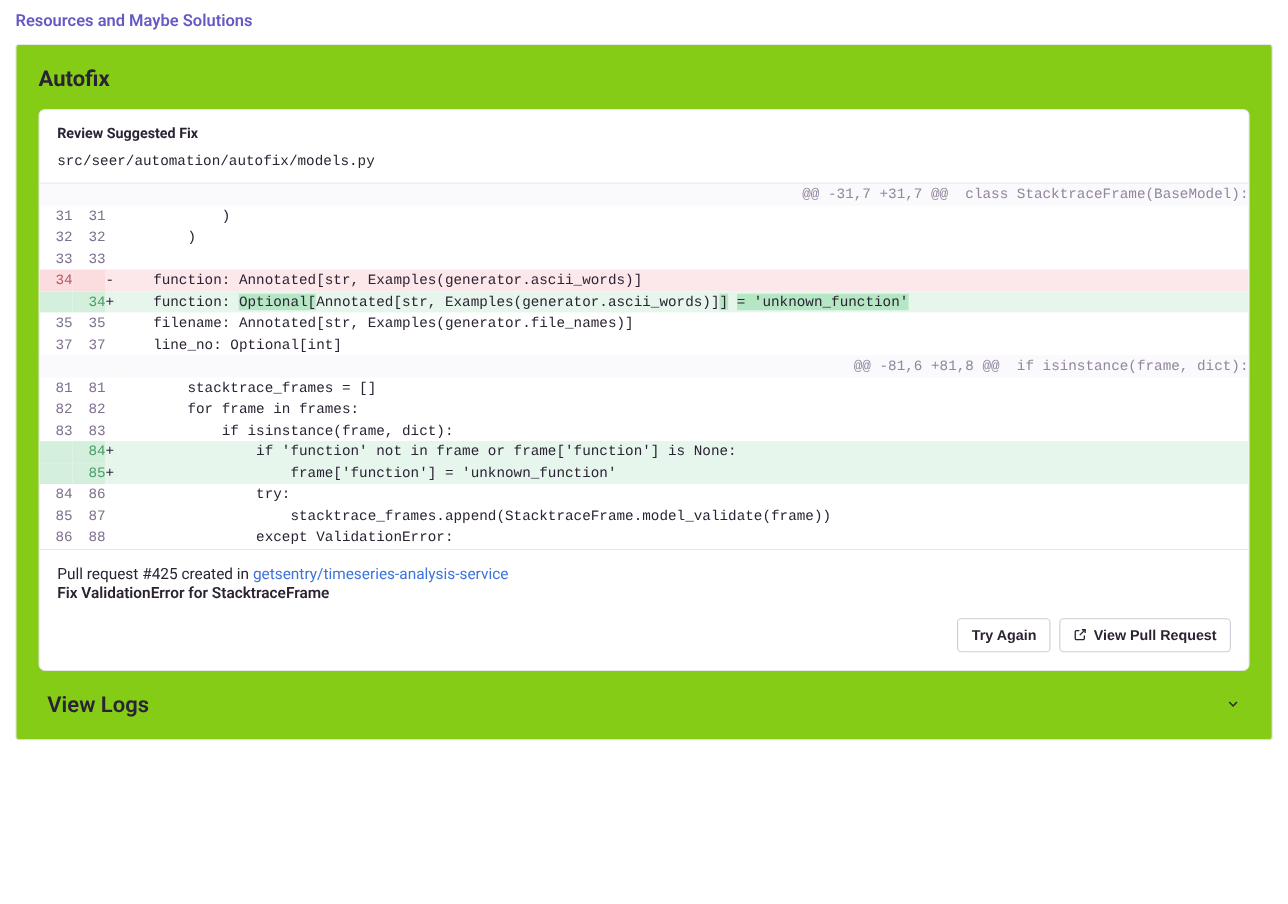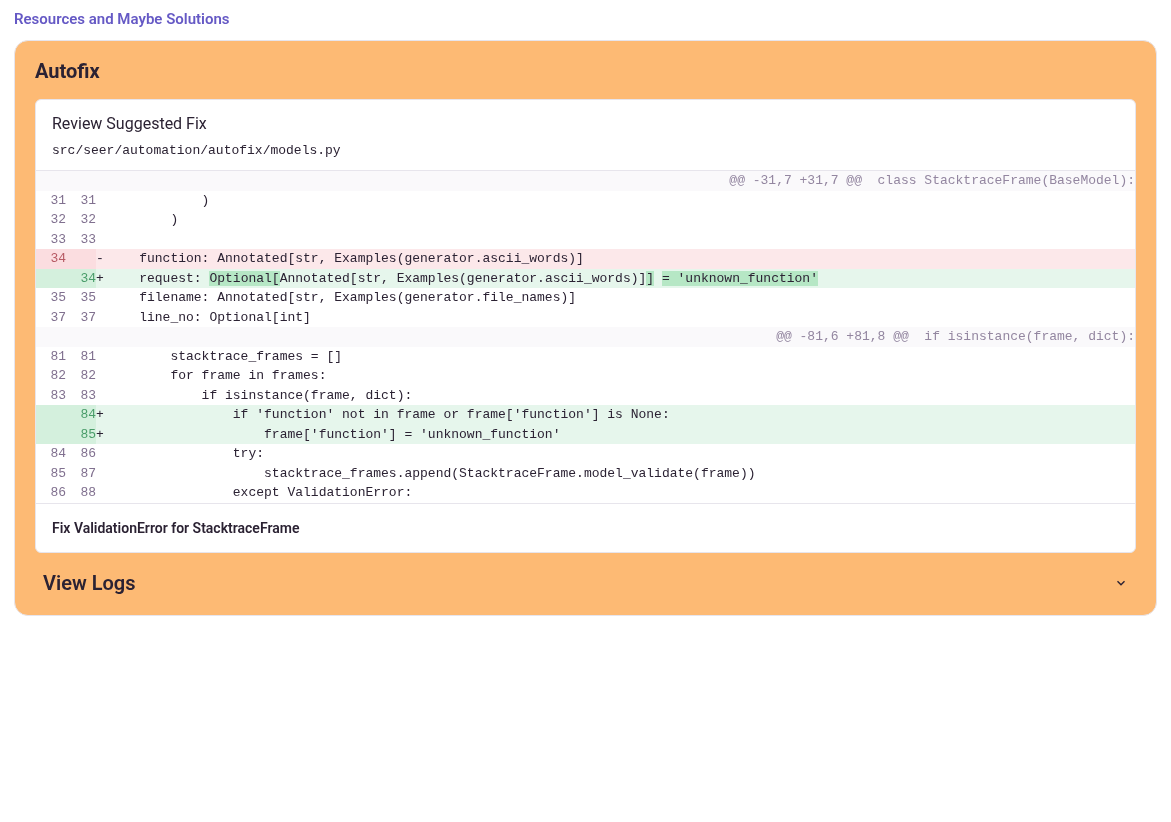--- a/index.html
+++ b/index.html
@@ -11,42 +11,42 @@
     padding: 10px 14px;
   }
   .section-heading {
     color: #6559c5;
     font-size: 15px;
     font-weight: 600;
     margin-bottom: 12px;
   }
   .panel {
     border: 1px solid #e7e5ec;
-    border-radius: 14px;
-    background: #fdba74;
+    border-radius: 3px;
+    background: #84cc16;
     padding: 18px 20px 16px 20px;
   }
   .panel-title {
     font-size: 20px;
     font-weight: 700;
     color: #2b2233;
     margin-bottom: 16px;
   }
   .card {
     background: #ffffff;
     border: 1px solid #e7e5ec;
     border-radius: 6px;
     overflow: hidden;
   }
   .card-head {
     padding: 14px 16px 12px 16px;
   }
   .card-subtitle {
-    font-size: 16px;
-    font-weight: 400;
+    font-size: 13px;
+    font-weight: 700;
     color: #2b2233;
     margin-bottom: 10px;
   }
   .file-path {
     font-family: Liberation Mono, monospace;
     font-size: 13px;
     color: #2b2233;
   }
   .diff-table {
     width: 100%;
@@ -161,21 +161,21 @@
           <tr class="del-row">
             <td class="num-cell">34</td>
             <td class="num-cell blank"></td>
             <td class="sign-cell">-</td>
             <td class="content-cell">    function: Annotated[str, Examples(generator.ascii_words)]</td>
           </tr>
           <tr class="add-row">
             <td class="num-cell blank"></td>
             <td class="num-cell">34</td>
             <td class="sign-cell">+</td>
-            <td class="content-cell"><span>    request: </span><span class="hl-add">Optional[</span><span>Annotated[str, Examples(generator.ascii_words)]</span><span class="hl-add">]</span><span> </span><span class="hl-add">= 'unknown_function'</span></td>
+            <td class="content-cell"><span>    function: </span><span class="hl-add">Optional[</span><span>Annotated[str, Examples(generator.ascii_words)]</span><span class="hl-add">]</span><span> </span><span class="hl-add">= 'unknown_function'</span></td>
           </tr>
           <tr class="">
             <td class="num-cell">35</td>
             <td class="num-cell">35</td>
             <td class="sign-cell"> </td>
             <td class="content-cell">    filename: Annotated[str, Examples(generator.file_names)]</td>
           </tr>
           <tr class="">
             <td class="num-cell">37</td>
             <td class="num-cell">37</td>
@@ -233,22 +233,36 @@
           <tr class="">
             <td class="num-cell">86</td>
             <td class="num-cell">88</td>
             <td class="sign-cell"> </td>
             <td class="content-cell">                except ValidationError:</td>
           </tr>
         </tbody>
     </table>
 
     <div class="card-foot">
+      <div class="pr-line">
+        <span>Pull request #425 created in </span><a href="#" class="pr-link">getsentry/timeseries-analysis-service</a>
+      </div>
       <div class="pr-line pr-title">Fix ValidationError for StacktraceFrame</div>
 
+      <div class="actions">
+        <button class="btn">Try Again</button>
+        <button class="btn">
+          <svg class="external-icon" viewBox="0 0 16 16" fill="none" stroke="currentColor" stroke-width="1.6">
+            <path d="M7 3H3.5A1.5 1.5 0 0 0 2 4.5v8A1.5 1.5 0 0 0 3.5 14h8a1.5 1.5 0 0 0 1.5-1.5V9"></path>
+            <path d="M10 2h4v4"></path>
+            <path d="M14 2 7.5 8.5"></path>
+          </svg>
+          <span>View Pull Request</span>
+        </button>
+      </div>
     </div>
   </div>
 
   <div class="logs-row">
     <span class="logs-label">View Logs</span>
     <svg class="chevron" viewBox="0 0 16 16" fill="none" stroke="currentColor" stroke-width="1.6">
       <path d="M4 6l4 4 4-4"></path>
     </svg>
   </div>
 </div>

